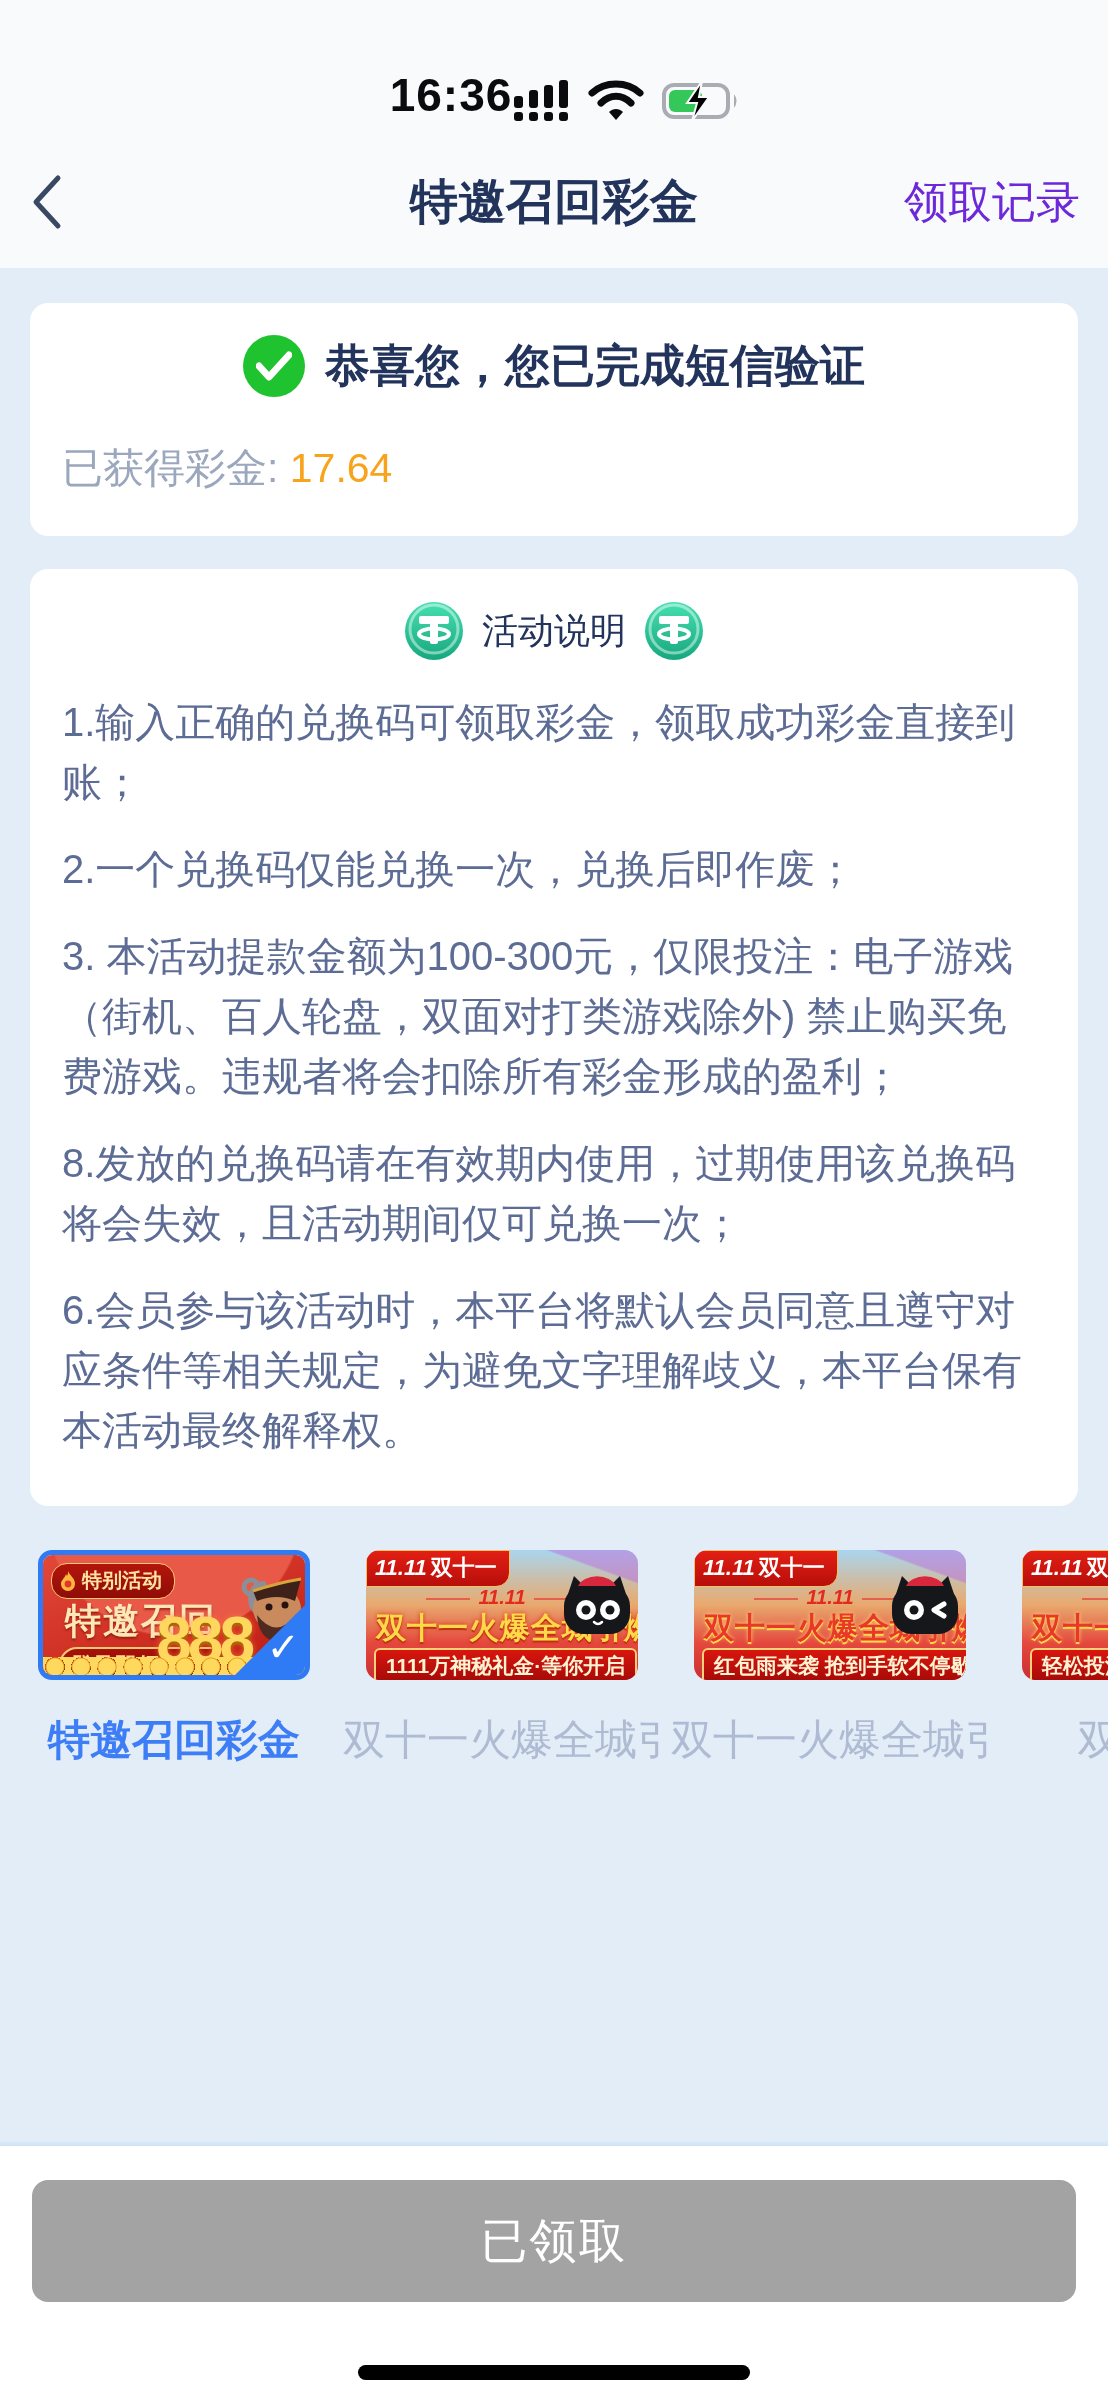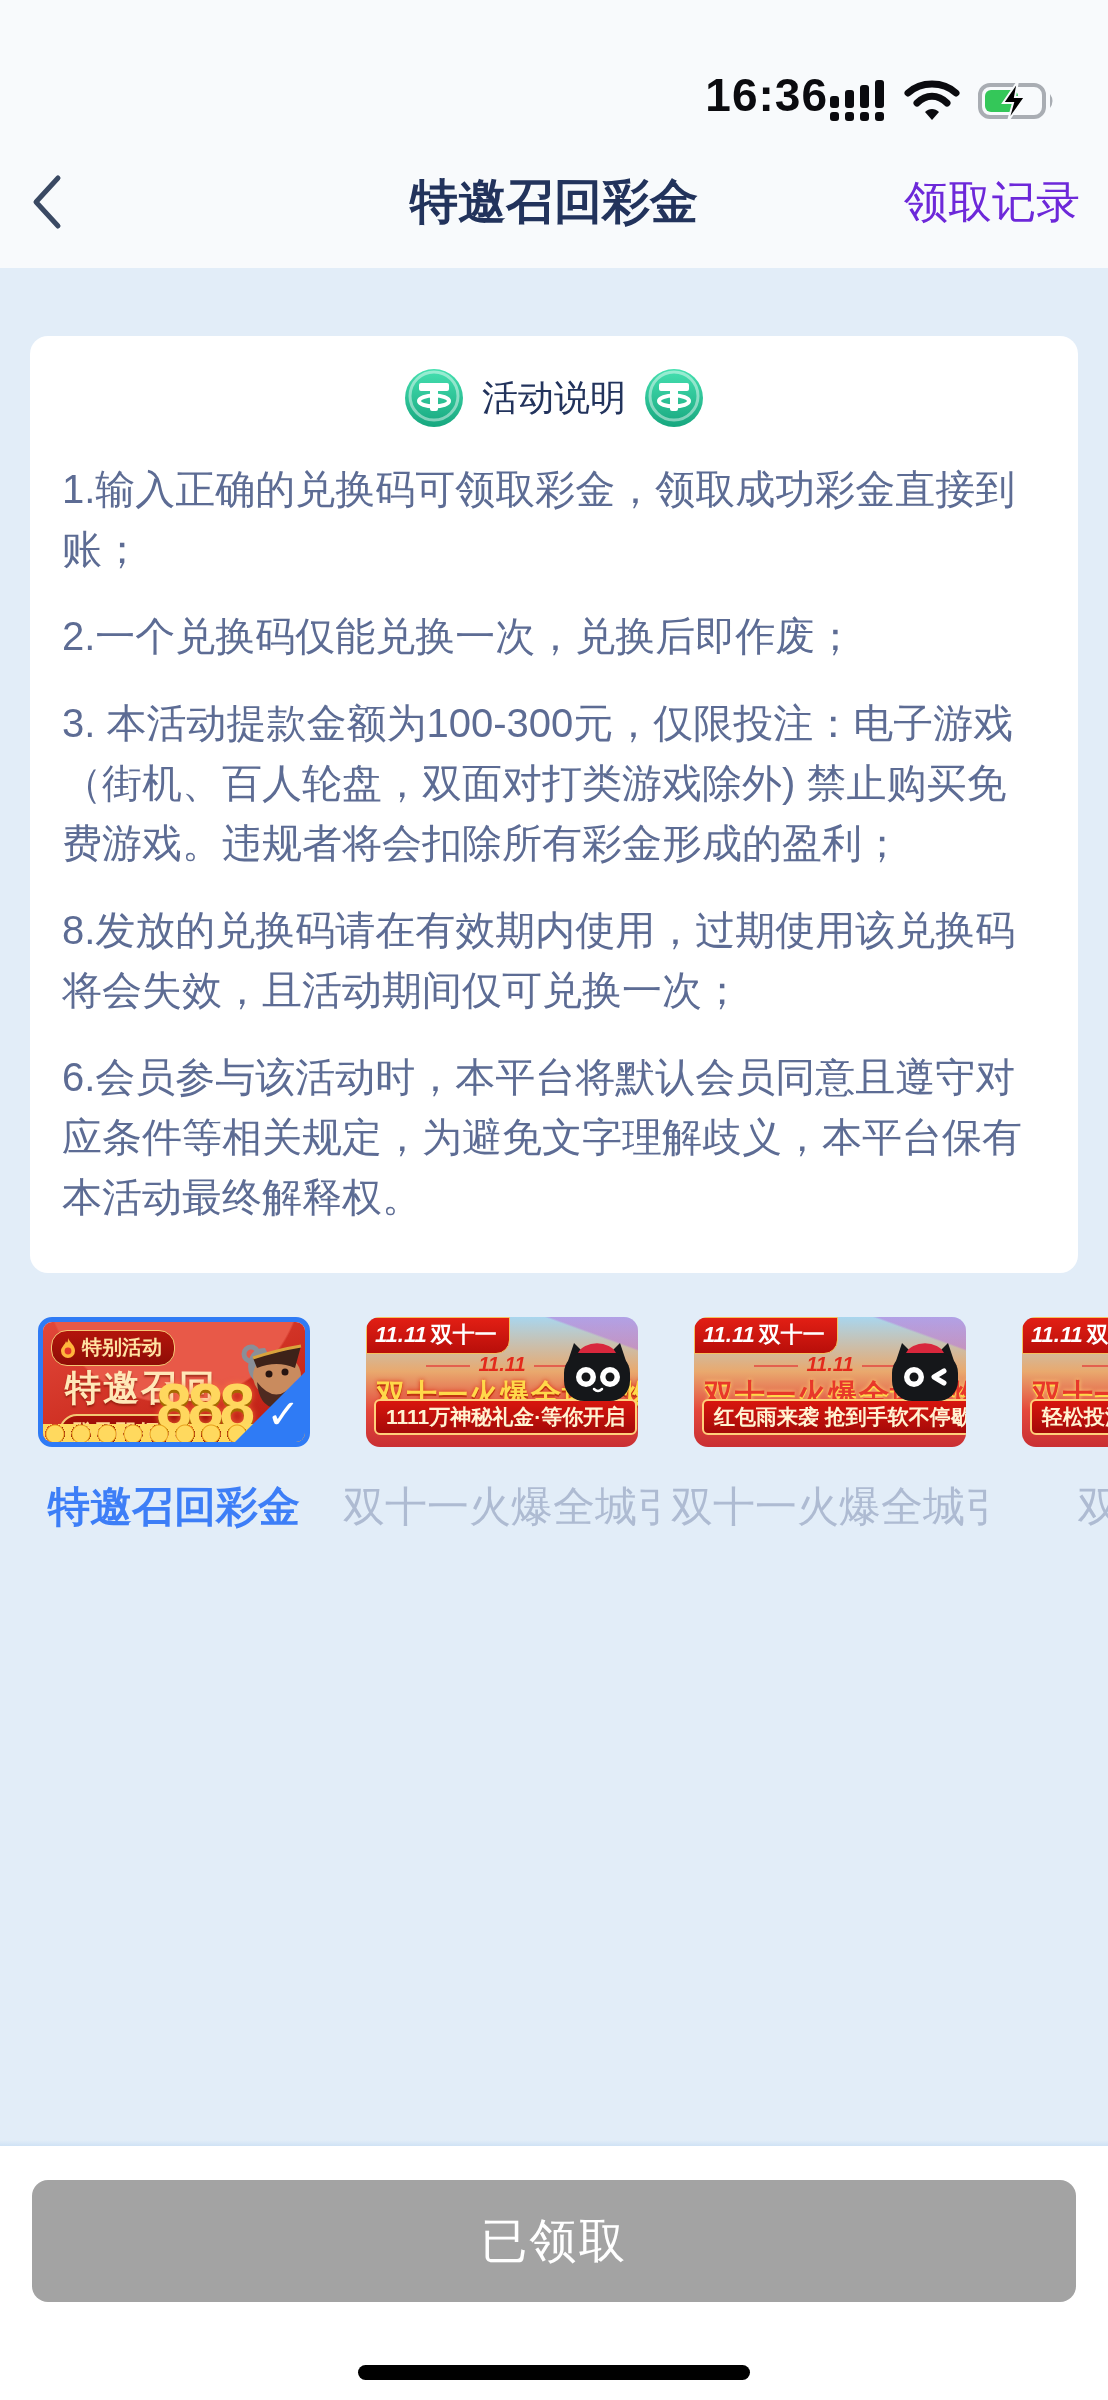--- a/index.html
+++ b/index.html
@@ -2,21 +2,21 @@
 <html><head>
 <meta charset="utf-8">
 <style>
   * { margin:0; padding:0; box-sizing:border-box; }
   html,body { width:1108px; height:2400px; overflow:hidden; }
   body { font-family:"Liberation Sans","DejaVu Sans",sans-serif; background:#E2EDF8; }
   #app { width:1108px; height:2400px; display:flex; flex-direction:column; background:#E2EDF8; }
 
   
   .topbar { background:#F8FAFC; height:268px; flex:none; }
-  .status-row { height:136px; display:flex; align-items:flex-end; justify-content:flex-end; padding:0 52px 14px 138px; }
+  .status-row { height:136px; display:flex; align-items:flex-end; justify-content:center; padding:0 116px 14px 138px; }
   .status-time { font-size:46px; font-weight:bold; color:#0B0B0F; letter-spacing:1px; }
   .status-icons { display:flex; align-items:center; gap:18px; }
 
   .nav-row { height:132px; display:flex; align-items:center; padding:0 28px 0 30px; position:relative; }
   .back-btn { width:70px; height:90px; display:flex; align-items:center; justify-content:flex-start; cursor:pointer; }
   .nav-title { position:absolute; left:0; right:0; text-align:center; font-size:48px; font-weight:bold; color:#22335C; pointer-events:none; }
   .nav-action { margin-left:auto; font-size:44px; color:#6d28d9; cursor:pointer; z-index:2; }
 
   
   main { flex:1; padding:35px 30px 0; overflow:hidden; }
@@ -71,21 +71,21 @@
   .sky-badge { position:absolute; top:0; left:0; background:linear-gradient(180deg,#E21F14,#B80E0A);
       border-bottom-right-radius:14px; border:1px solid #F6C15D; padding:2px 12px 3px 8px;
       font-size:22px; color:#FFFFFF; font-weight:bold; white-space:nowrap; }
   .sky-badge i { font-style:italic; margin-right:4px; }
   .sky-1111 { position:absolute; top:36px; left:0; right:0; text-align:center; font-size:20px; font-weight:bold;
       font-style:italic; color:#E32A1C; }
   .sky-1111::before,.sky-1111::after { content:""; display:inline-block; vertical-align:middle; width:44px; height:2px; background:#E3604F; margin:0 8px; }
   .sky-title { position:absolute; top:58px; left:10px; font-size:30px; font-weight:bold; white-space:nowrap; letter-spacing:1px; }
   .sky-title.gold { color:#FFD94A; text-shadow:0 2px 0 #C03311, 0 0 4px rgba(220,40,10,.9); }
   .sky-title.red { color:#E8382A; text-shadow:0 2px 0 #FFD94A, 0 0 4px rgba(255,220,120,.9); }
-  .sky-pill { position:absolute; top:82px; left:8px; background:linear-gradient(180deg,#D8160E,#A50A08);
+  .sky-pill { position:absolute; top:98px; left:8px; background:linear-gradient(180deg,#D8160E,#A50A08);
       border:2px solid #FFD07A; border-radius:6px; padding:2px 10px; font-size:21px; font-weight:bold; color:#FFF3D2; white-space:nowrap; }
   .cat { position:absolute; width:78px; height:64px; }
   .cat.right { right:2px; top:26px; }
 
   .corner-check { position:absolute; right:-1px; bottom:-1px; width:0; height:0;
       border-left:72px solid transparent; border-bottom:72px solid #2F7BF5; }
   .corner-check span { position:absolute; right:6px; bottom:-66px; color:#fff; font-size:40px; font-weight:bold; }
 
   .banner-label { width:318px; margin:32px -23px 0; text-align:center; font-size:42px; color:#AEBBD2;
       white-space:nowrap; overflow:hidden; }
@@ -143,20 +143,34 @@
           <polyline points="28,4 6,28 28,52" fill="none" stroke="#3A4963" stroke-width="5" stroke-linecap="round" stroke-linejoin="round"></polyline>
         </svg>
       </div>
       <div class="nav-title">特邀召回彩金</div>
       <div class="nav-action">领取记录</div>
     </div>
   </div>
 
   <main>
 
+    <section class="card result-card">
+      <div class="success-row">
+        <span class="check-circle">
+          <svg viewBox="0 0 36 30">
+              <polyline points="3,15 13,26 33,4" fill="none" stroke="#FFFFFF" stroke-width="7" stroke-linecap="round" stroke-linejoin="round"></polyline>
+            </svg>
+        </span>
+        <span class="success-text">恭喜您，您已完成短信验证</span>
+      </div>
+      <div class="amount-row">
+        <span>已获得彩金:</span>
+        <span class="amount-value">17.64</span>
+      </div>
+    </section>
 
     <section class="card rules-card">
       <div class="rules-title-row">
         <svg class="coin" viewBox="0 0 60 60">
           <defs>
               <linearGradient id="tg" x1="0" y1="0" x2="0" y2="1">
             <stop offset="0" stop-color="#46E0B0"></stop>
                 <stop offset="1" stop-color="#17A77F"></stop>
               </linearGradient>
             </defs>

